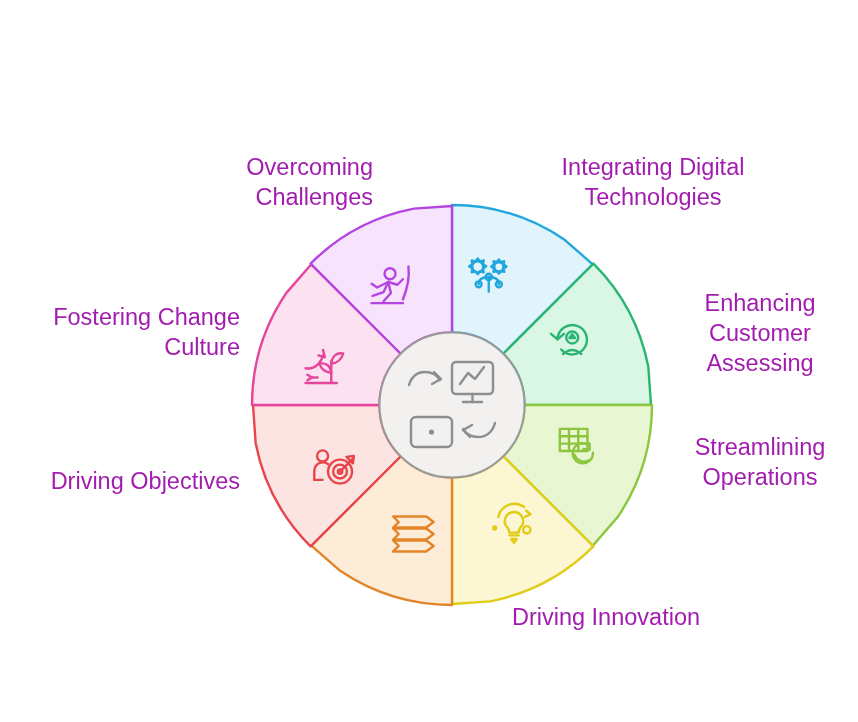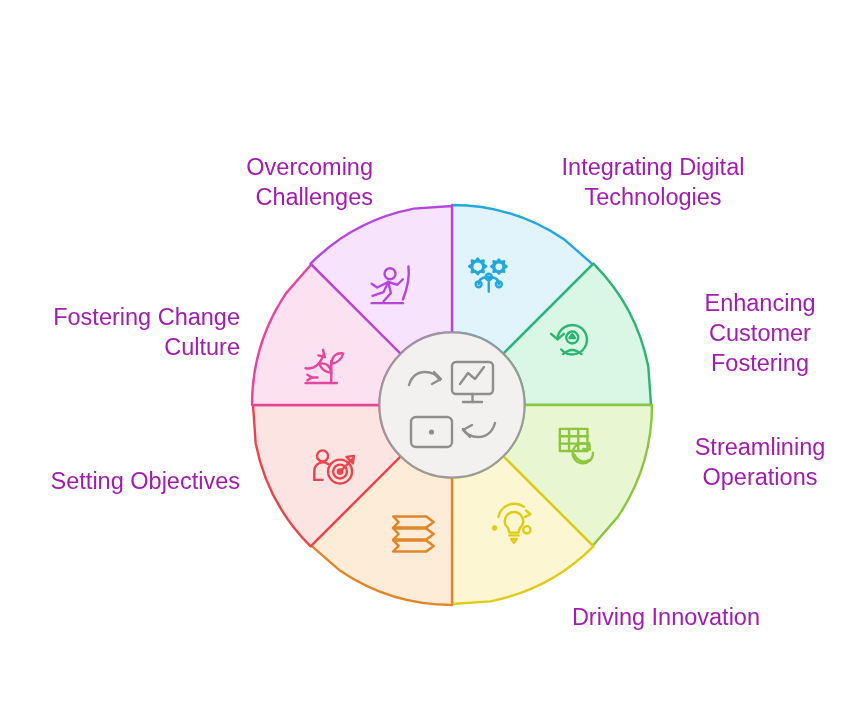--- a/index.html
+++ b/index.html
@@ -130,29 +130,29 @@
           <path d="M -20 16 h 34"></path>
         </g>
       </g>
   </svg>
 
   <div class="lbl l" style="left:528px;top:152px;width:250px;">Integrating Digital
 Technologies</div>
 
   <div class="lbl l" style="left:665px;top:288px;width:190px;">Enhancing
 Customer
-Fostering</div>
+Assessing</div>
 
   <div class="lbl l" style="left:665px;top:432px;width:190px;">Streamlining
 Operations</div>
 
-  <div class="lbl c" style="left:500px;top:602px;width:260px;text-align:right;">Driving Innovation</div>
+  <div class="lbl c" style="left:476px;top:602px;width:260px;">Driving Innovation</div>
 
 
-  <div class="lbl r" style="left:20px;top:466px;width:220px;">Setting Objectives</div>
+  <div class="lbl r" style="left:20px;top:466px;width:220px;">Driving Objectives</div>
 
   <div class="lbl r" style="left:20px;top:302px;width:220px;">Fostering Change
 Culture</div>
 
   <div class="lbl r" style="left:160px;top:152px;width:213px;">Overcoming
 Challenges</div>
 
 </div>
 
 </body></html>

